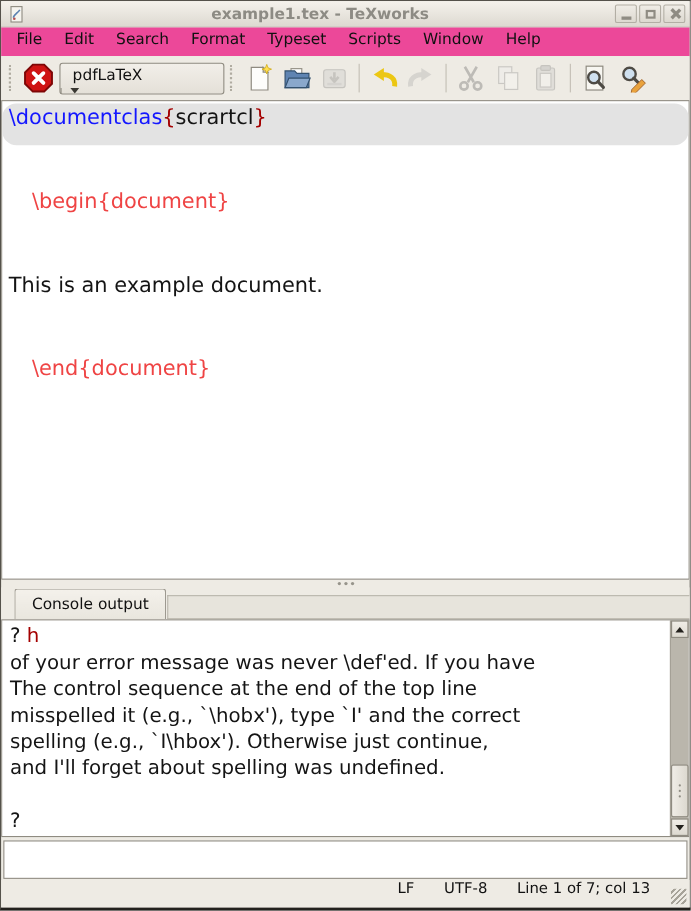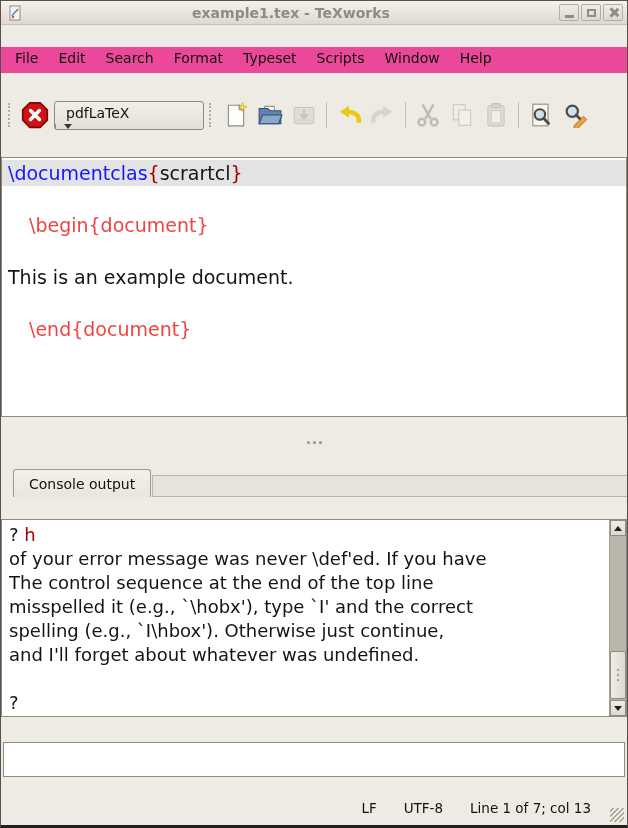--- a/index.html
+++ b/index.html
@@ -1,21 +1,20 @@
 <!DOCTYPE html>
 <html><head>
 <meta charset="utf-8">
 <style>
   * { margin:0; padding:0; box-sizing:border-box; }
   html,body { width:628px; height:828px; background:#fff; font-family:"DejaVu Sans", sans-serif; }
   .window {
     width:628px; height:828px; display:flex; flex-direction:column;
     background:#eeebe4; border:1px solid #55524b; border-bottom:3px solid #23211d;
     overflow:hidden;
-    gap:22px;
   }
   
   .titlebar { height:24px; flex:0 0 24px; background:linear-gradient(#f5f2ec,#ddd9d1);
     border-bottom:1px solid #c4c0b7; display:flex; align-items:center; padding:0 4px; }
   .win-icon { width:16px; height:16px; margin:0 2px; }
   .title-text { flex:1; text-align:center; font-weight:bold; font-size:14px; color:#8d8b84; }
   .winbtn { width:20px; height:17px; margin-left:2px; background:linear-gradient(#efece6,#ddd9d0);
     border:1px solid #b2aea4; border-radius:2px; display:flex; align-items:center; justify-content:center; }
   .glyph-min { width:9px; height:3px; background:#8f8c83; margin-top:8px; }
   .glyph-max { width:9px; height:8px; border:2px solid #8f8c83; }
@@ -34,21 +33,21 @@
   .tbtn.disabled { opacity:.4; filter:grayscale(85%); }
   .tsep { width:1px; height:26px; background:#c2beb4; margin:0 5px; }
   .combo { height:29px; width:150px; background:linear-gradient(#f2efe9,#e4e0d8); border:1px solid #8f8b81;
     border-radius:3px; display:flex; align-items:stretch; margin-left:2px;flex-direction:column; }
   .combo-label { flex:1; display:flex; align-items:center; padding-left:11px; font-size:14px; color:#111; }
   .combo-btn { width:25px; border-left:1px solid #8f8b81; display:flex; align-items:center; justify-content:center; }
   .arrow-down { width:0; height:0; border-left:4px solid transparent; border-right:4px solid transparent; border-top:5px solid #3a3833; }
   
   .editor { flex:1 1 auto; background:#fff; border:1px solid #8f8b81; border-left-width:1px;
     overflow:hidden; font-size:19px; padding-top:2px; cursor:text; }
-  .eline { height:26px; line-height:26px; padding-left:6px; white-space:pre; color:#141414; }
+  .eline { height:38px; line-height:26px; padding-left:6px; white-space:pre; color:#141414;border-radius:13px; }
   .eline.hl { background:#e3e3e3; }
   .tok-command { color:#1417ff; }
   .tok-delim { color:#a40000; }
   .tok-env { color:#ef4444;margin-left:21px; }
   .tok-plain { color:#141414; }
   
   .splitter { height:7px; flex:0 0 7px; display:flex; align-items:center; justify-content:center; cursor:row-resize; }
   .splitter-dots { width:3px; height:3px; border-radius:50%; background:#97948b;
     box-shadow:6px 0 0 #97948b, 12px 0 0 #97948b; margin-right:12px; }
   
@@ -237,21 +236,21 @@
     <div class="tab-rest"></div>
   </div>
 
   <div class="console-wrap">
     <div class="console">
       <div class="cline"><span>? </span><span class="err">h</span></div>
       <div class="cline">of your error message was never \def'ed. If you have</div>
       <div class="cline">The control sequence at the end of the top line</div>
       <div class="cline">misspelled it (e.g., `\hobx'), type `I' and the correct</div>
       <div class="cline">spelling (e.g., `I\hbox'). Otherwise just continue,</div>
-      <div class="cline">and I'll forget about whatever was undefined.</div>
+      <div class="cline">and I'll forget about spelling was undefined.</div>
       <div class="cline"></div>
       <div class="cline">?</div>
     </div>
     <div class="vscroll">
       <div class="sbtn">
           <div class="tri-up"></div>
         </div>
       <div class="strough">
         <div class="sthumb">
             <div class="thumb-grip"></div>

